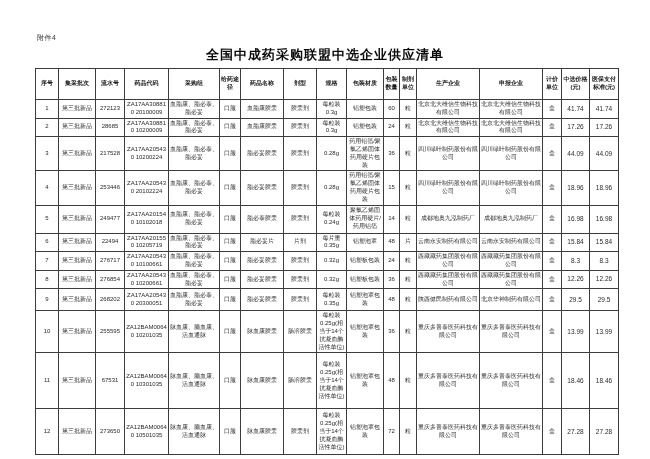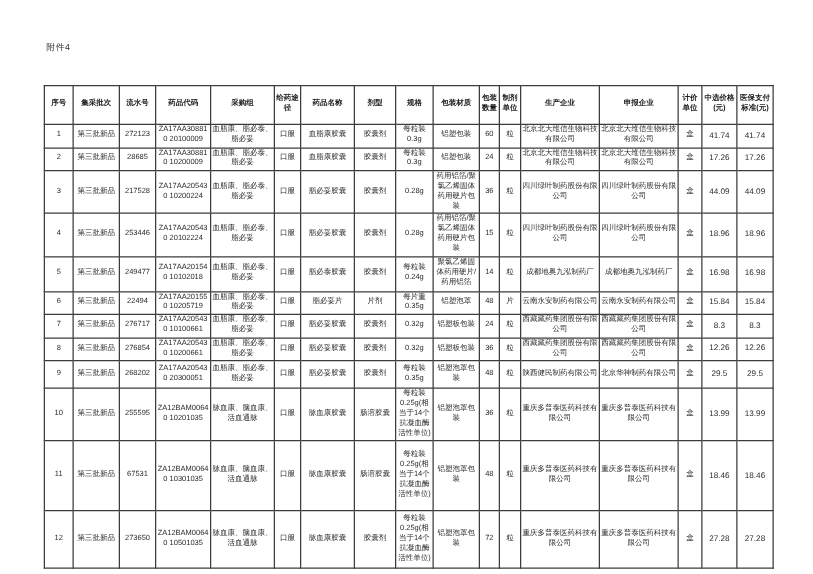--- a/index.html
+++ b/index.html
@@ -22,20 +22,21 @@
   tbody tr:nth-child(5){height:28px;}  tbody tr:nth-child(6){height:16px;}
   tbody tr:nth-child(7){height:16px;}  tbody tr:nth-child(8){height:16px;}
   tbody tr:nth-child(9){height:22px;}  tbody tr:nth-child(10){height:36px;}
   tbody tr:nth-child(11){height:56px;} tbody tr:nth-child(12){height:46px;}
 </style>
 </head>
 <body>
 
 <div class="page">
   <div class="attachment">附件4</div>
+  <div class="doc-title">全国中成药采购联盟中选企业供应清单</div>
 
   <table class="supply">
     <colgroup>
       <col style="width:23px">
         <col style="width:37px">
         <col style="width:29px">
       <col style="width:44px">
         <col style="width:51px">
         <col style="width:21px">
       <col style="width:43px">

